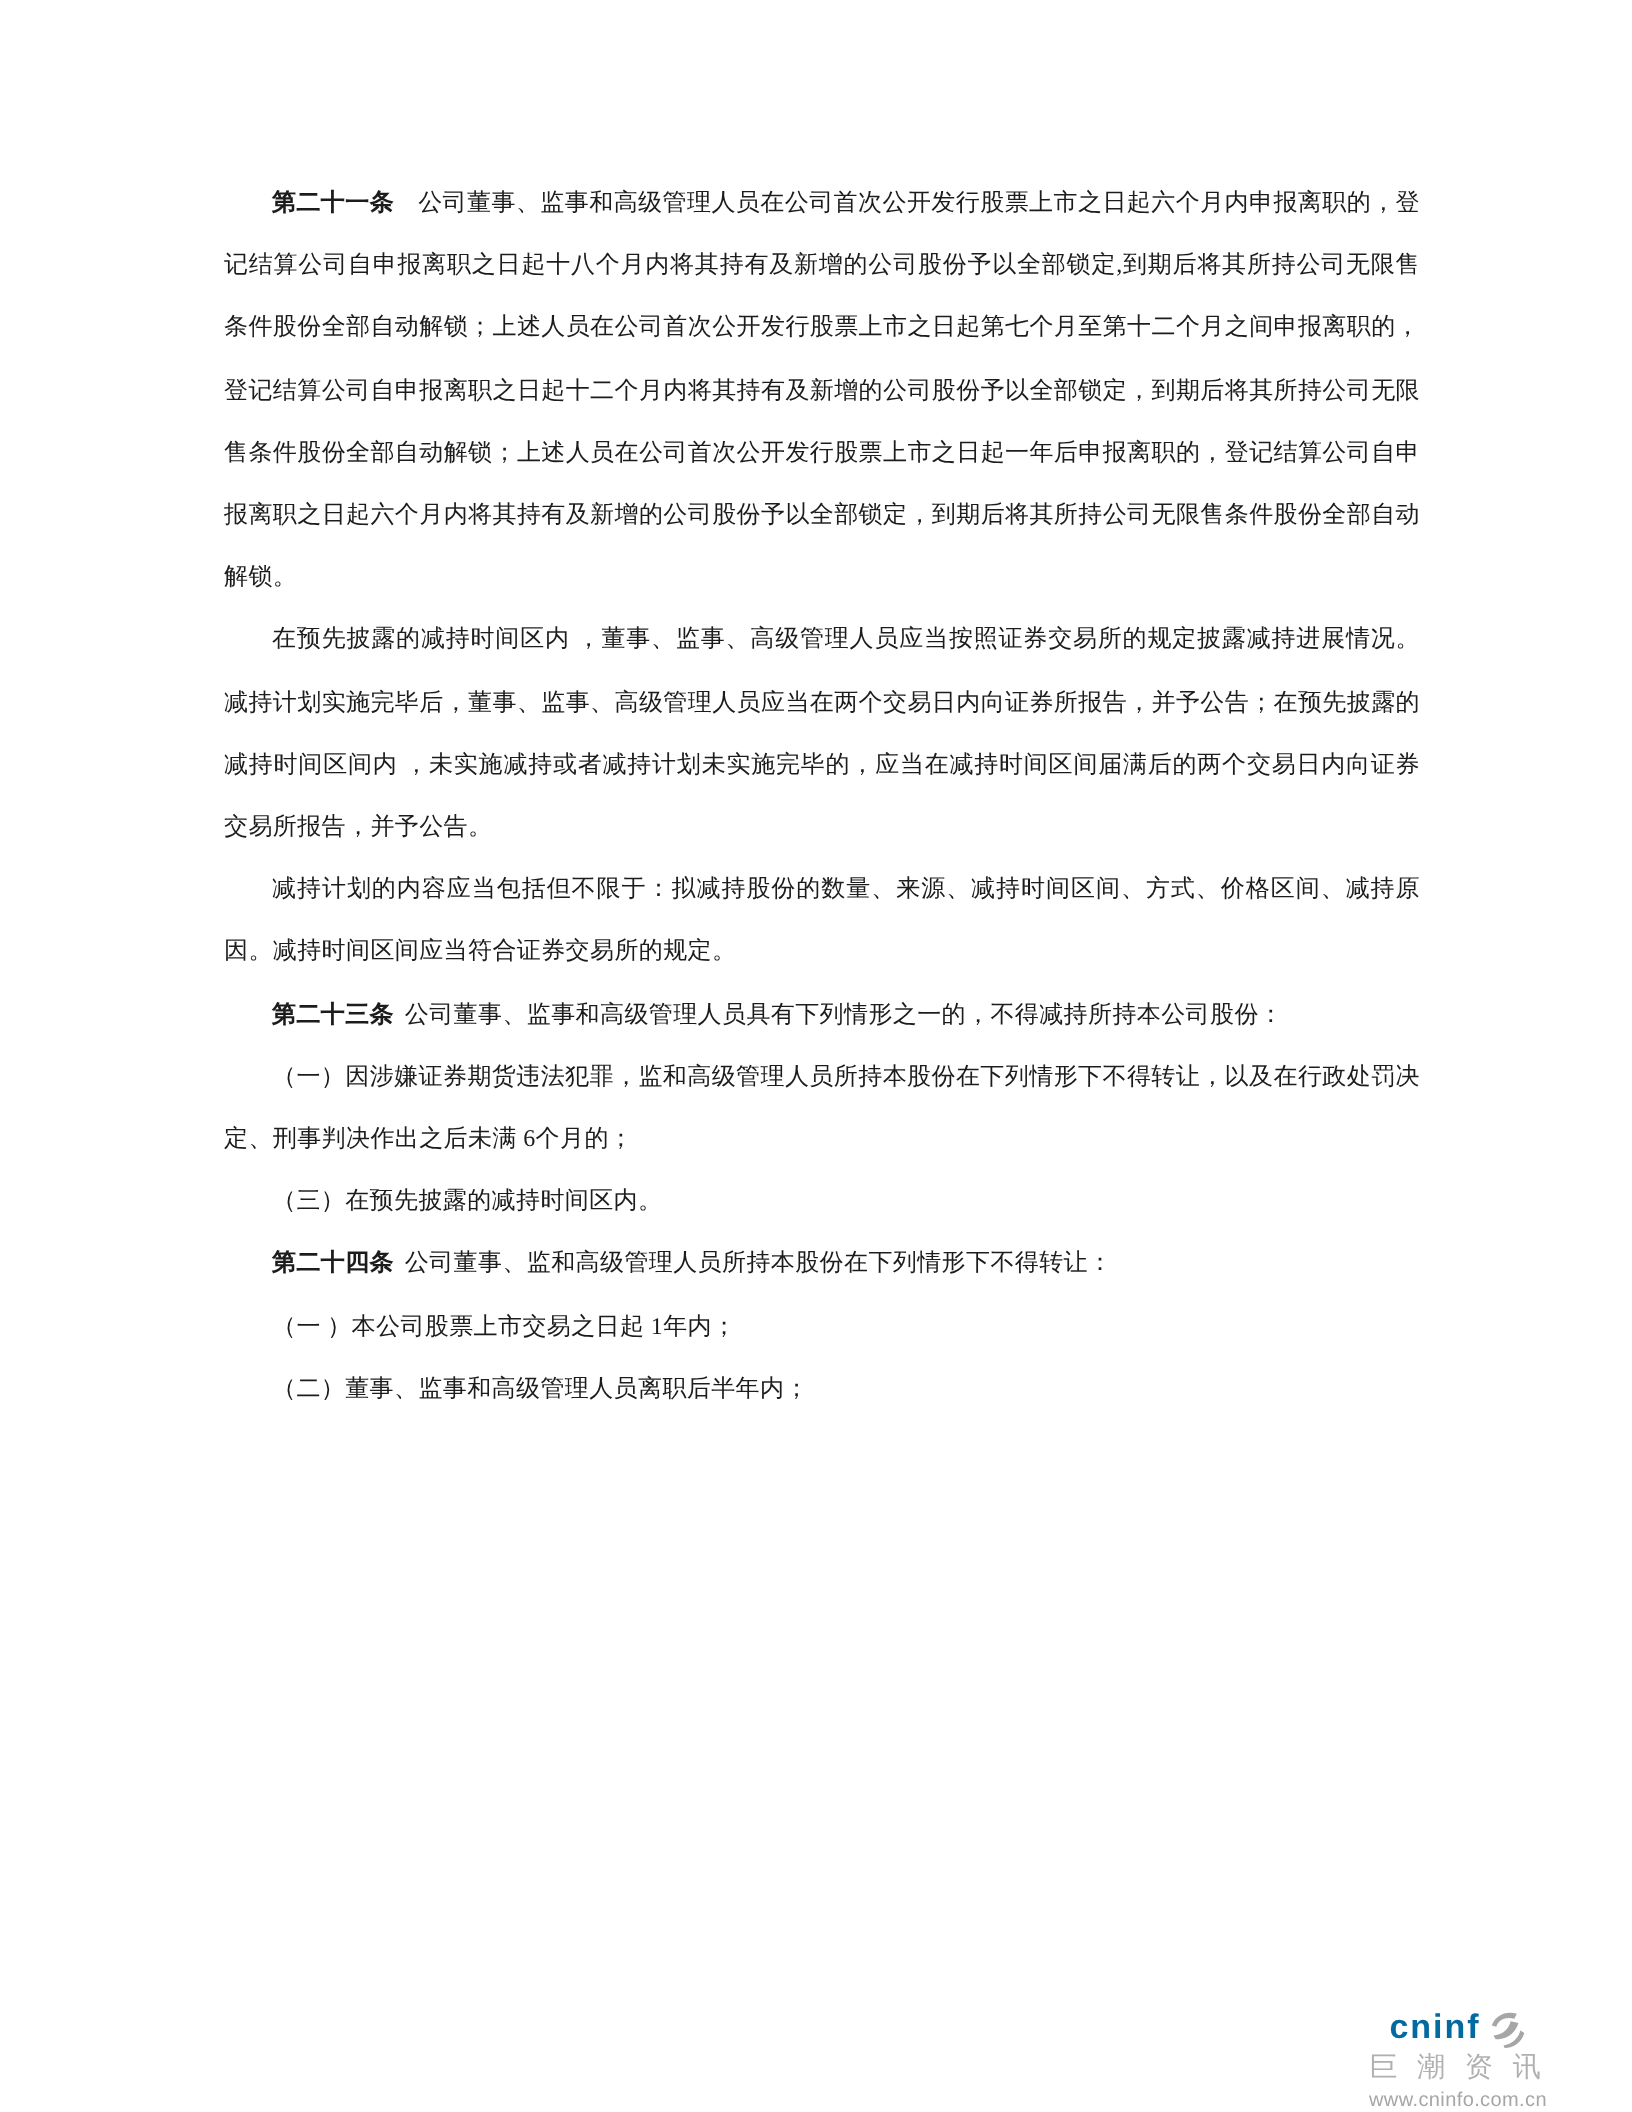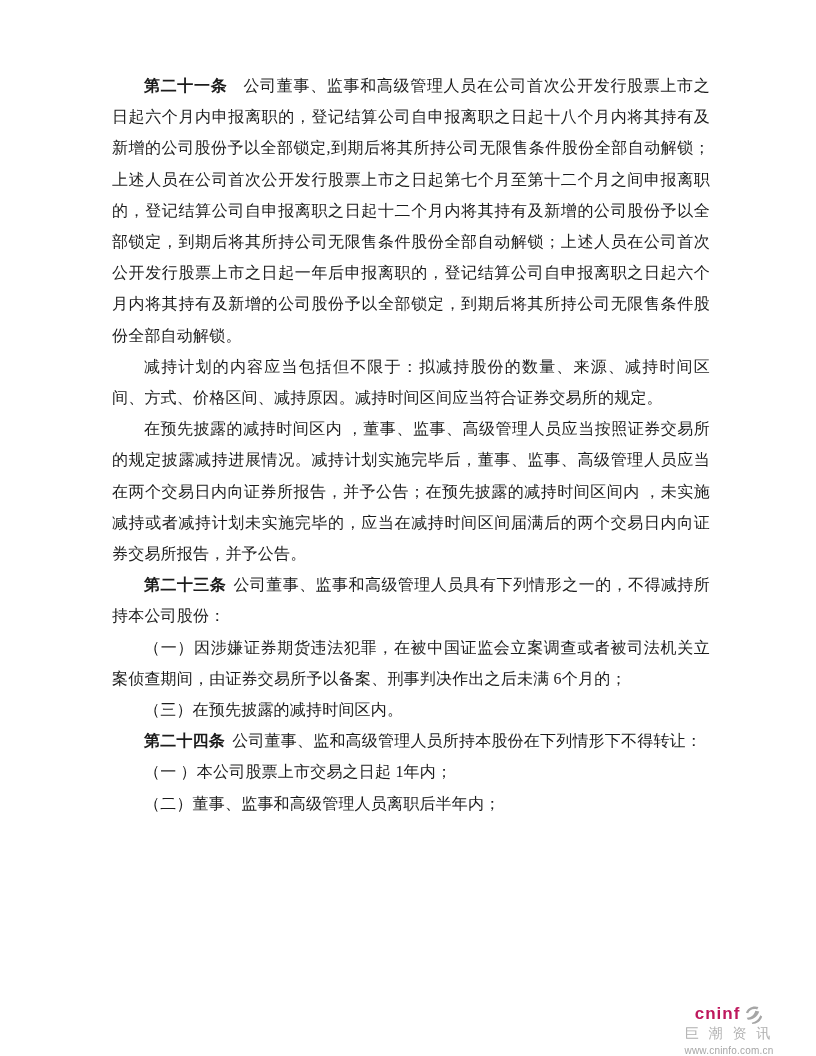--- a/index.html
+++ b/index.html
@@ -11,24 +11,24 @@
     position: relative;
     width: 816px;
     height: 1056px;
     background: #ffffff;
     overflow: hidden;
     font-family: "Liberation Serif", "DejaVu Serif", serif;
   }
   .doc-body {
     position: absolute;
     left: 112px;
-    top: 70px;
+    top: 86px;
     width: 598px;
     color: #1c1c1c;
-    font-size: 16px;
+    font-size: 12px;
     line-height: 31.2px;
   }
   .para {
     margin: 0;
     text-indent: 2em;
     text-align: justify;
     text-justify: inter-ideograph;
     letter-spacing: 0.2px;
   }
   .art-heading {
@@ -51,21 +51,21 @@
     display: flex;
     align-items: center;
     justify-content: center;
     gap: 3px;
     height: 20px;
   }
   .wm-logo-text {
     font-weight: bold;
     font-size: 17px;
     letter-spacing: 1px;
-    color: #be185d;
+    color: #0369a1;
     line-height: 20px;
     text-align: center;
   }
   .wm-cn {
     font-size: 14px;
     letter-spacing: 3px;
     color: #b0b0b0;
     margin-top: 1px;
   }
   .wm-url {
@@ -78,27 +78,27 @@
 </style>
 </head>
 <body>
 
 <div class="page">
   <div class="doc-body">
 
     <p class="para"><span class="art-heading gap-wide">第二十一条</span><span>公司董事、监事和高级管理人员在公司首次公开发行股票上市之日起六个月内申报离职的，登记结算公司自申报离职之日起十八个月内将其持有及新增的公司股份予以全部锁定,到期后将其所持公司无限售条件股份全部自动解锁；上述人员在公司首次公开发行股票上市之日起第七个月至第十二个月之间申报离职的，登记结算公司自申报离职之日起十二个月内将其持有及新增的公司股份予以全部锁定，到期后将其所持公司无限售条件股份全部自动解锁；上述人员在公司首次公开发行股票上市之日起一年后申报离职的，登记结算公司自申报离职之日起六个月内将其持有及新增的公司股份予以全部锁定，到期后将其所持公司无限售条件股份全部自动解锁。</span></p>
 
 
+    <p class="para">在预先披露的减持时间区内 ，董事、监事、高级管理人员应当按照证券交易所的规定披露减持进展情况。减持计划实施完毕后，董事、监事、高级管理人员应当在两个交易日内向证券所报告，并予公告；在预先披露的减持时间区间内 ，未实施减持或者减持计划未实施完毕的，应当在减持时间区间届满后的两个交易日内向证券交易所报告，并予公告。</p>
+
     <p class="para">减持计划的内容应当包括但不限于：拟减持股份的数量、来源、减持时间区间、方式、价格区间、减持原因。减持时间区间应当符合证券交易所的规定。</p>
-
-    <p class="para">在预先披露的减持时间区内 ，董事、监事、高级管理人员应当按照证券交易所的规定披露减持进展情况。减持计划实施完毕后，董事、监事、高级管理人员应当在两个交易日内向证券所报告，并予公告；在预先披露的减持时间区间内 ，未实施减持或者减持计划未实施完毕的，应当在减持时间区间届满后的两个交易日内向证券交易所报告，并予公告。</p>
 
     <p class="para"><span class="art-heading gap-narrow">第二十三条</span><span>公司董事、监事和高级管理人员具有下列情形之一的，不得减持所持本公司股份：</span></p>
 
-    <p class="para">（一）因涉嫌证券期货违法犯罪，在被中国证监会立案调查或者被司法机关立案侦查期间，由证券交易所予以备案、刑事判决作出之后未满 6个月的；</p>
+    <p class="para">（一）因涉嫌证券期货违法犯罪，监和高级管理人员所持本股份在下列情形下不得转让，以及在行政处罚决定、刑事判决作出之后未满 6个月的；</p>
 
 
     <p class="para">（三）在预先披露的减持时间区内。</p>
 
     <p class="para"><span class="art-heading gap-narrow">第二十四条</span><span>公司董事、监和高级管理人员所持本股份在下列情形下不得转让：</span></p>
 
     <p class="para">（一 ）本公司股票上市交易之日起 1年内；</p>
 
     <p class="para">（二）董事、监事和高级管理人员离职后半年内；</p>
 

